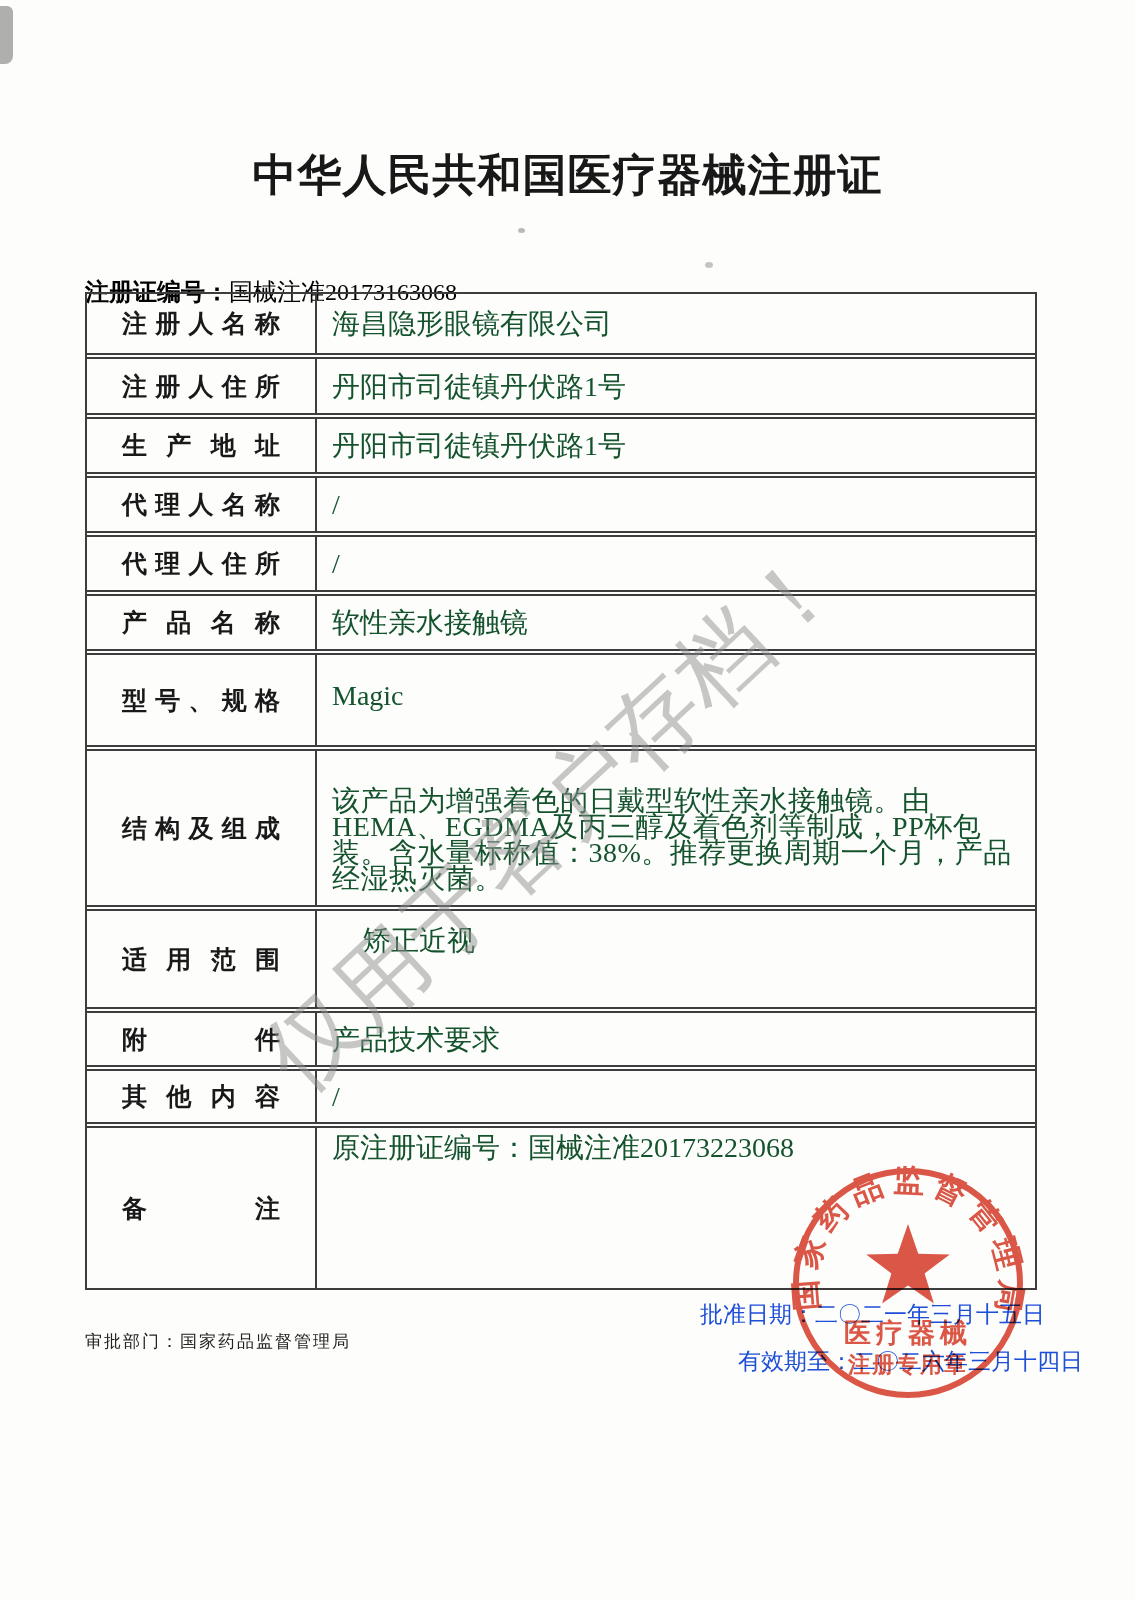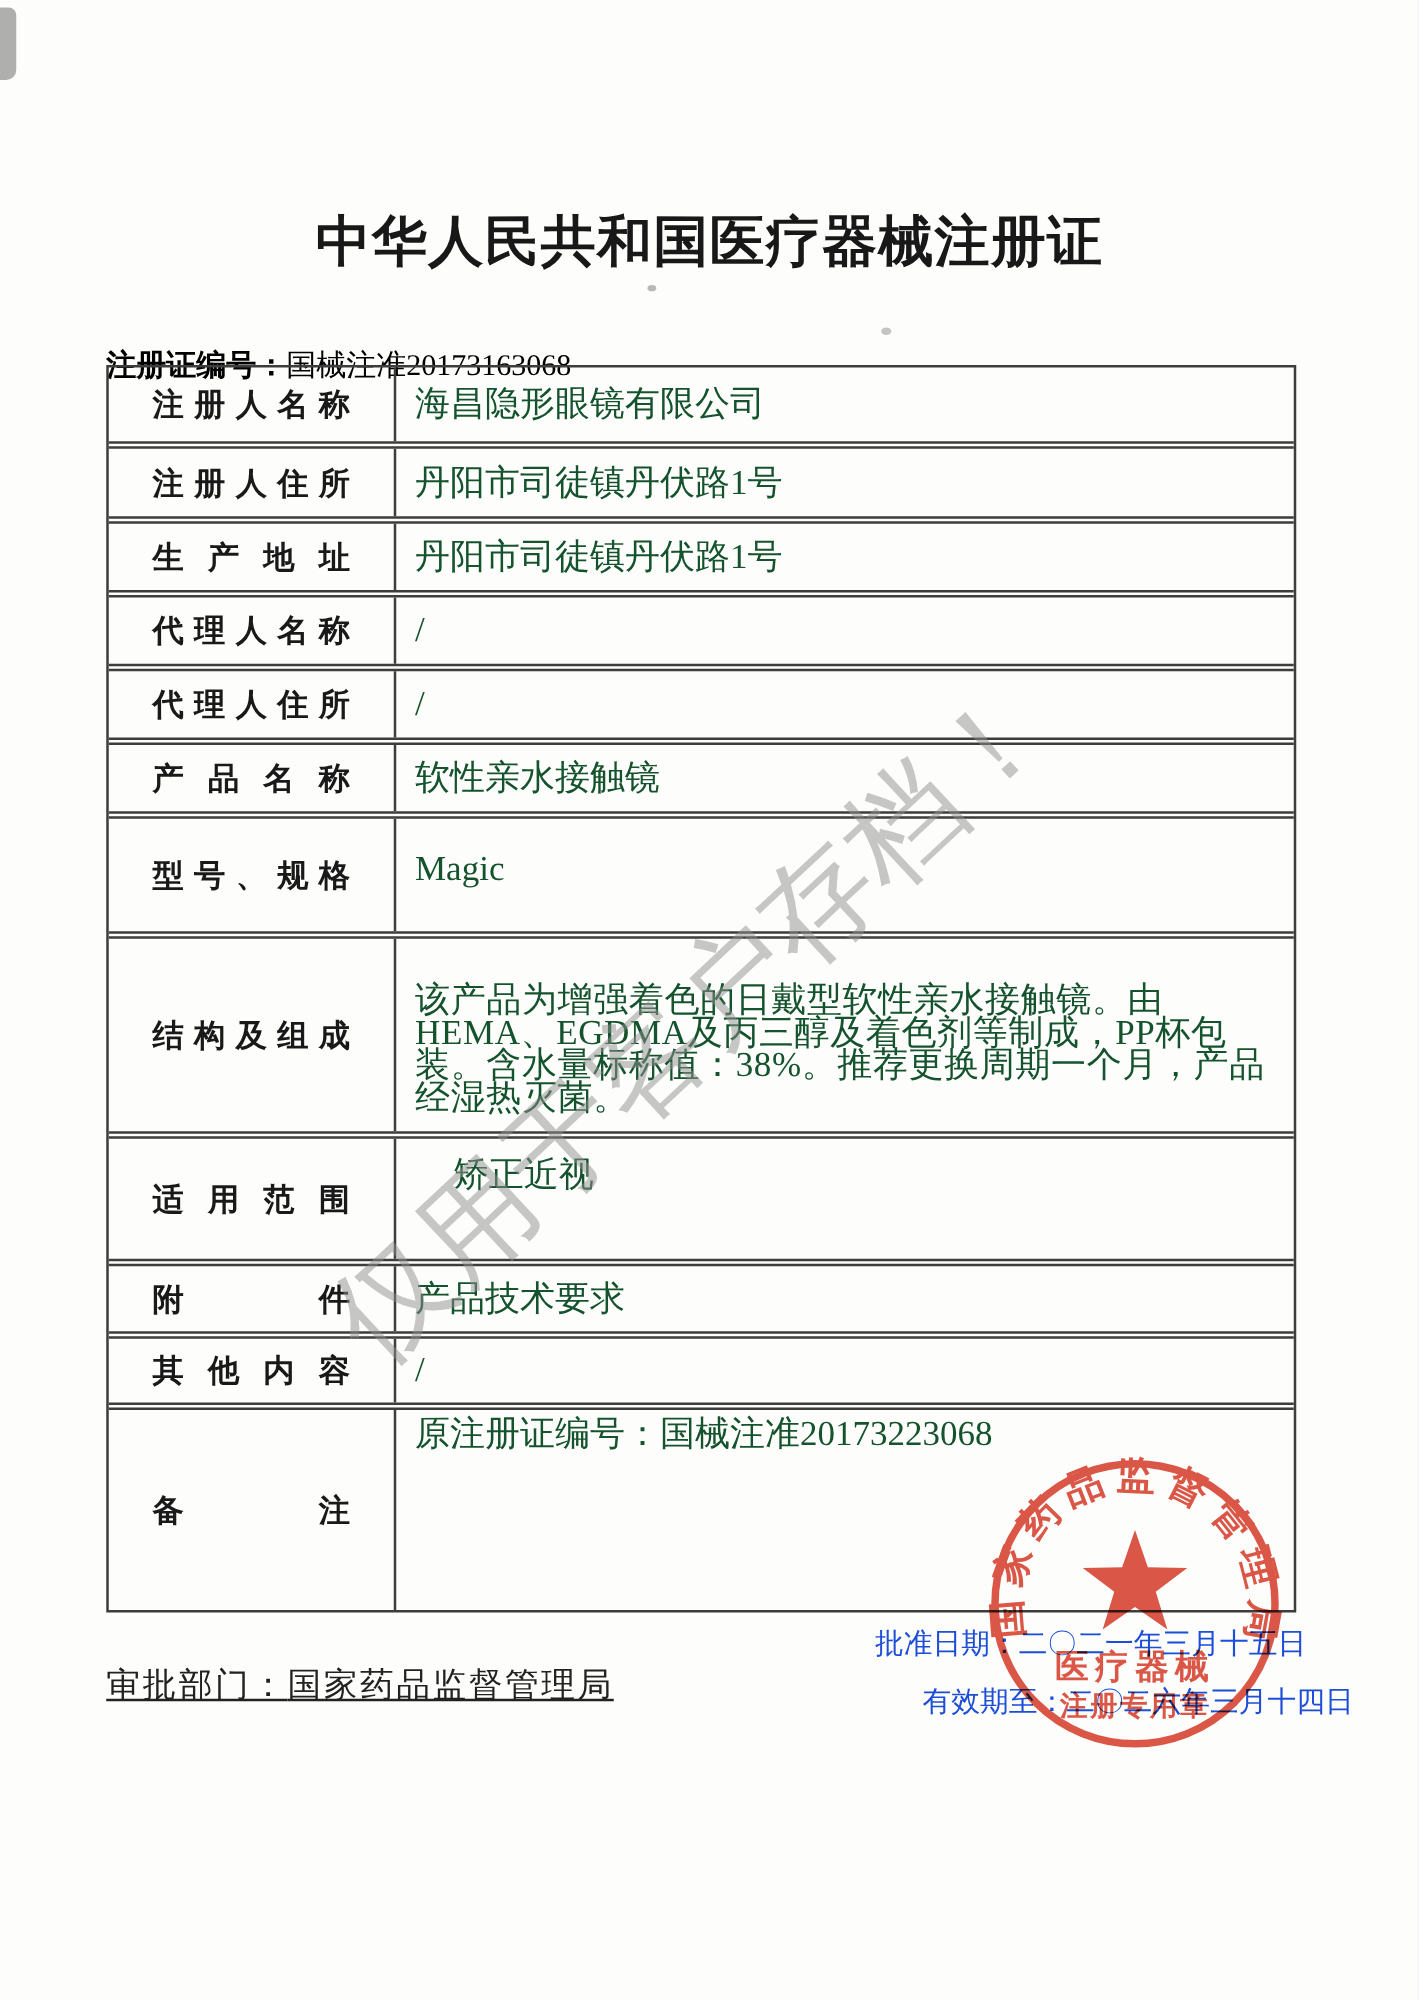--- a/index.html
+++ b/index.html
@@ -4,21 +4,21 @@
 <style>
   * { margin:0; padding:0; box-sizing:border-box; }
   html,body { background:#e9e9e9; }
   .page {
     position:relative; width:1135px; height:1600px;
     background:#fdfdfb; overflow:hidden;
     font-family:"Liberation Serif", serif; color:#1f1f1f;
   }
   
   .title {
-    position:absolute; top:164px; left:0; width:100%;
+    position:absolute; top:146px; left:0; width:100%;
     text-align:center; font-size:44px; font-weight:bold; letter-spacing:1px;
     color:#181818;
   }
   
   .regline {
     position:absolute; left:85px; top:276px; font-size:24px; color:#000000;
     white-space:nowrap;
   }
   .regline .reg-label { font-weight:600; }
   
@@ -44,22 +44,22 @@
   .r0 { height:59px; } .r1 { height:60px; } .r2 { height:59px; }
   .r3 { height:59px; } .r4 { height:59px; } .r5 { height:59px; }
   .r6 { height:96px; } .r7 { height:160px; } .r8 { height:102px; }
   .r9 { height:58px; } .r10 { height:57px; } .r11 { height:166px; }
   .r6 .vc  { align-items:flex-start; padding-top:27px; }
   .r7 .vc  { align-items:center; padding-top:30px; line-height:26px; letter-spacing:0.5px; }
   .r8 .vc  { align-items:flex-start; padding-top:16px;padding-left:46px; }
   .r11 .vc { align-items:flex-start; }
   
   .approval {
-    position:absolute; left:85px; top:1330px; font-size:27px;
-    letter-spacing:2px; color:#222; white-space:nowrap;text-decoration:underline;
+    position:absolute; left:85px; top:1330px; font-size:17px;
+    letter-spacing:2px; color:#222; white-space:nowrap;
   }
   .date-line {
     position:absolute; left:700px; font-size:23px; color:#1d4ed8; white-space:nowrap;
   }
   .approve-date { top:1299px; }
   .valid-date  { top:1346px;margin-left:38px; }
   
   .watermark-wrap {
     position:absolute; left:553px; top:818px; width:0; height:0;
     pointer-events:none; z-index:4;

